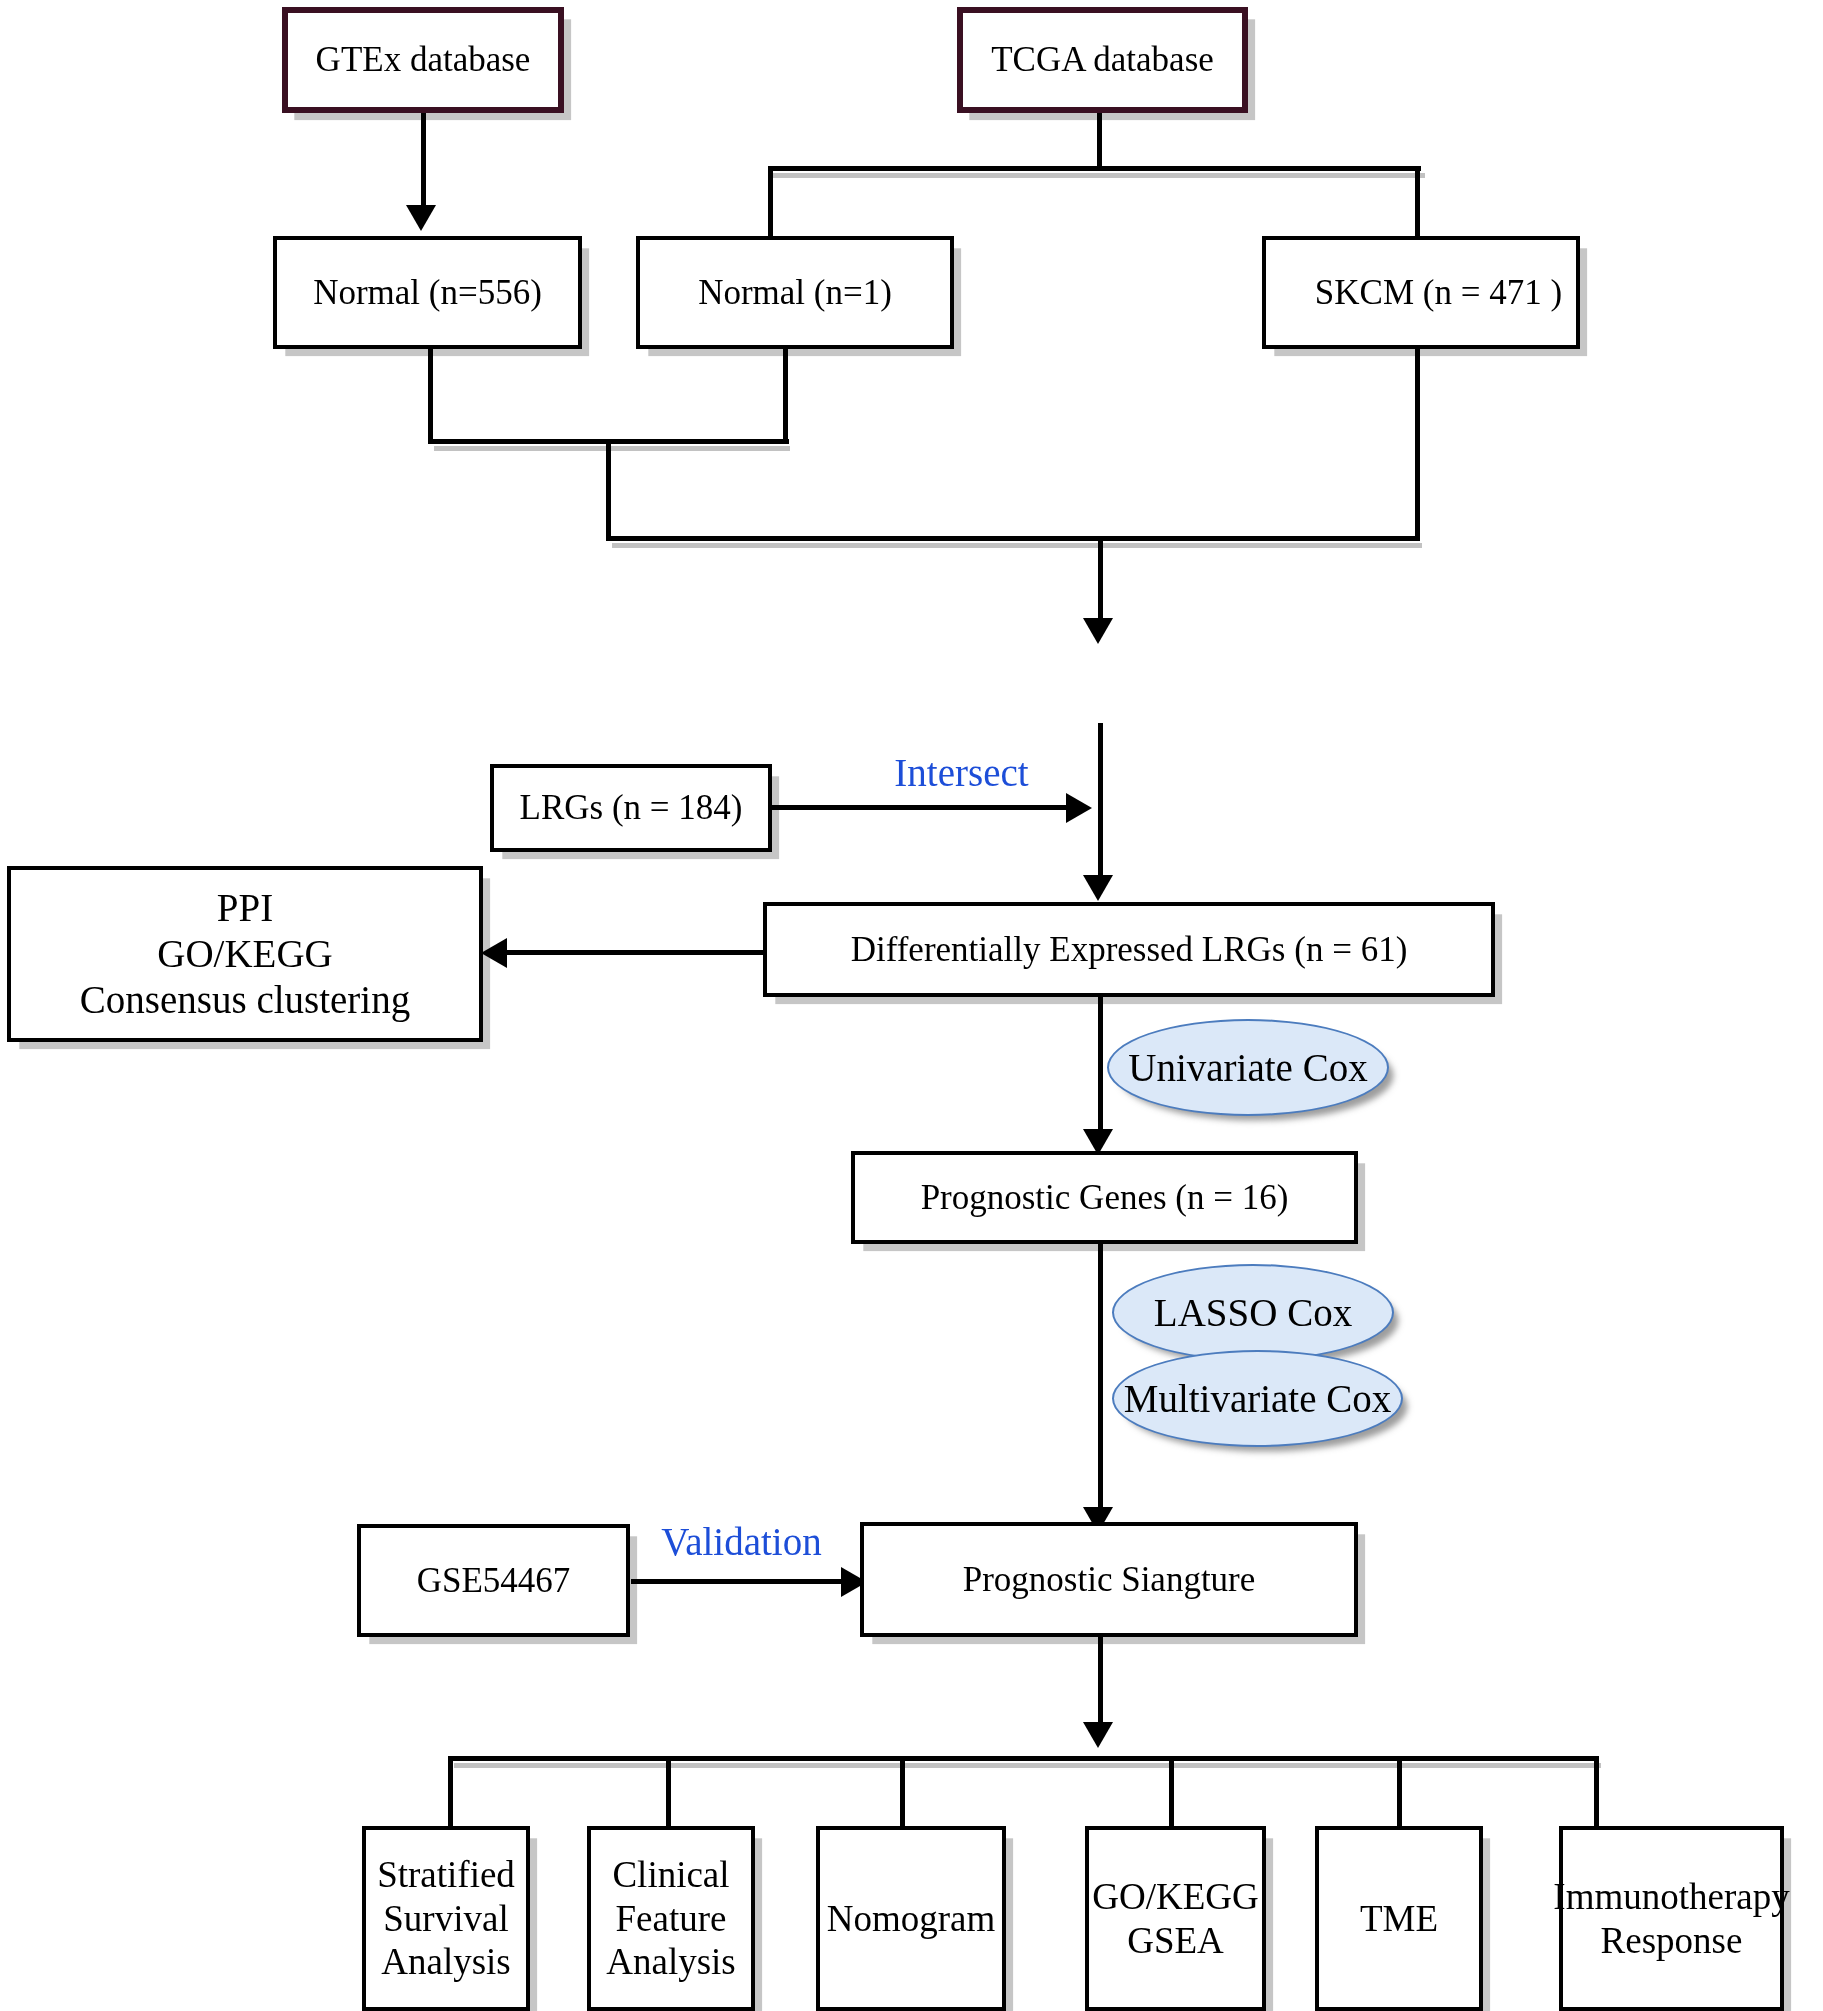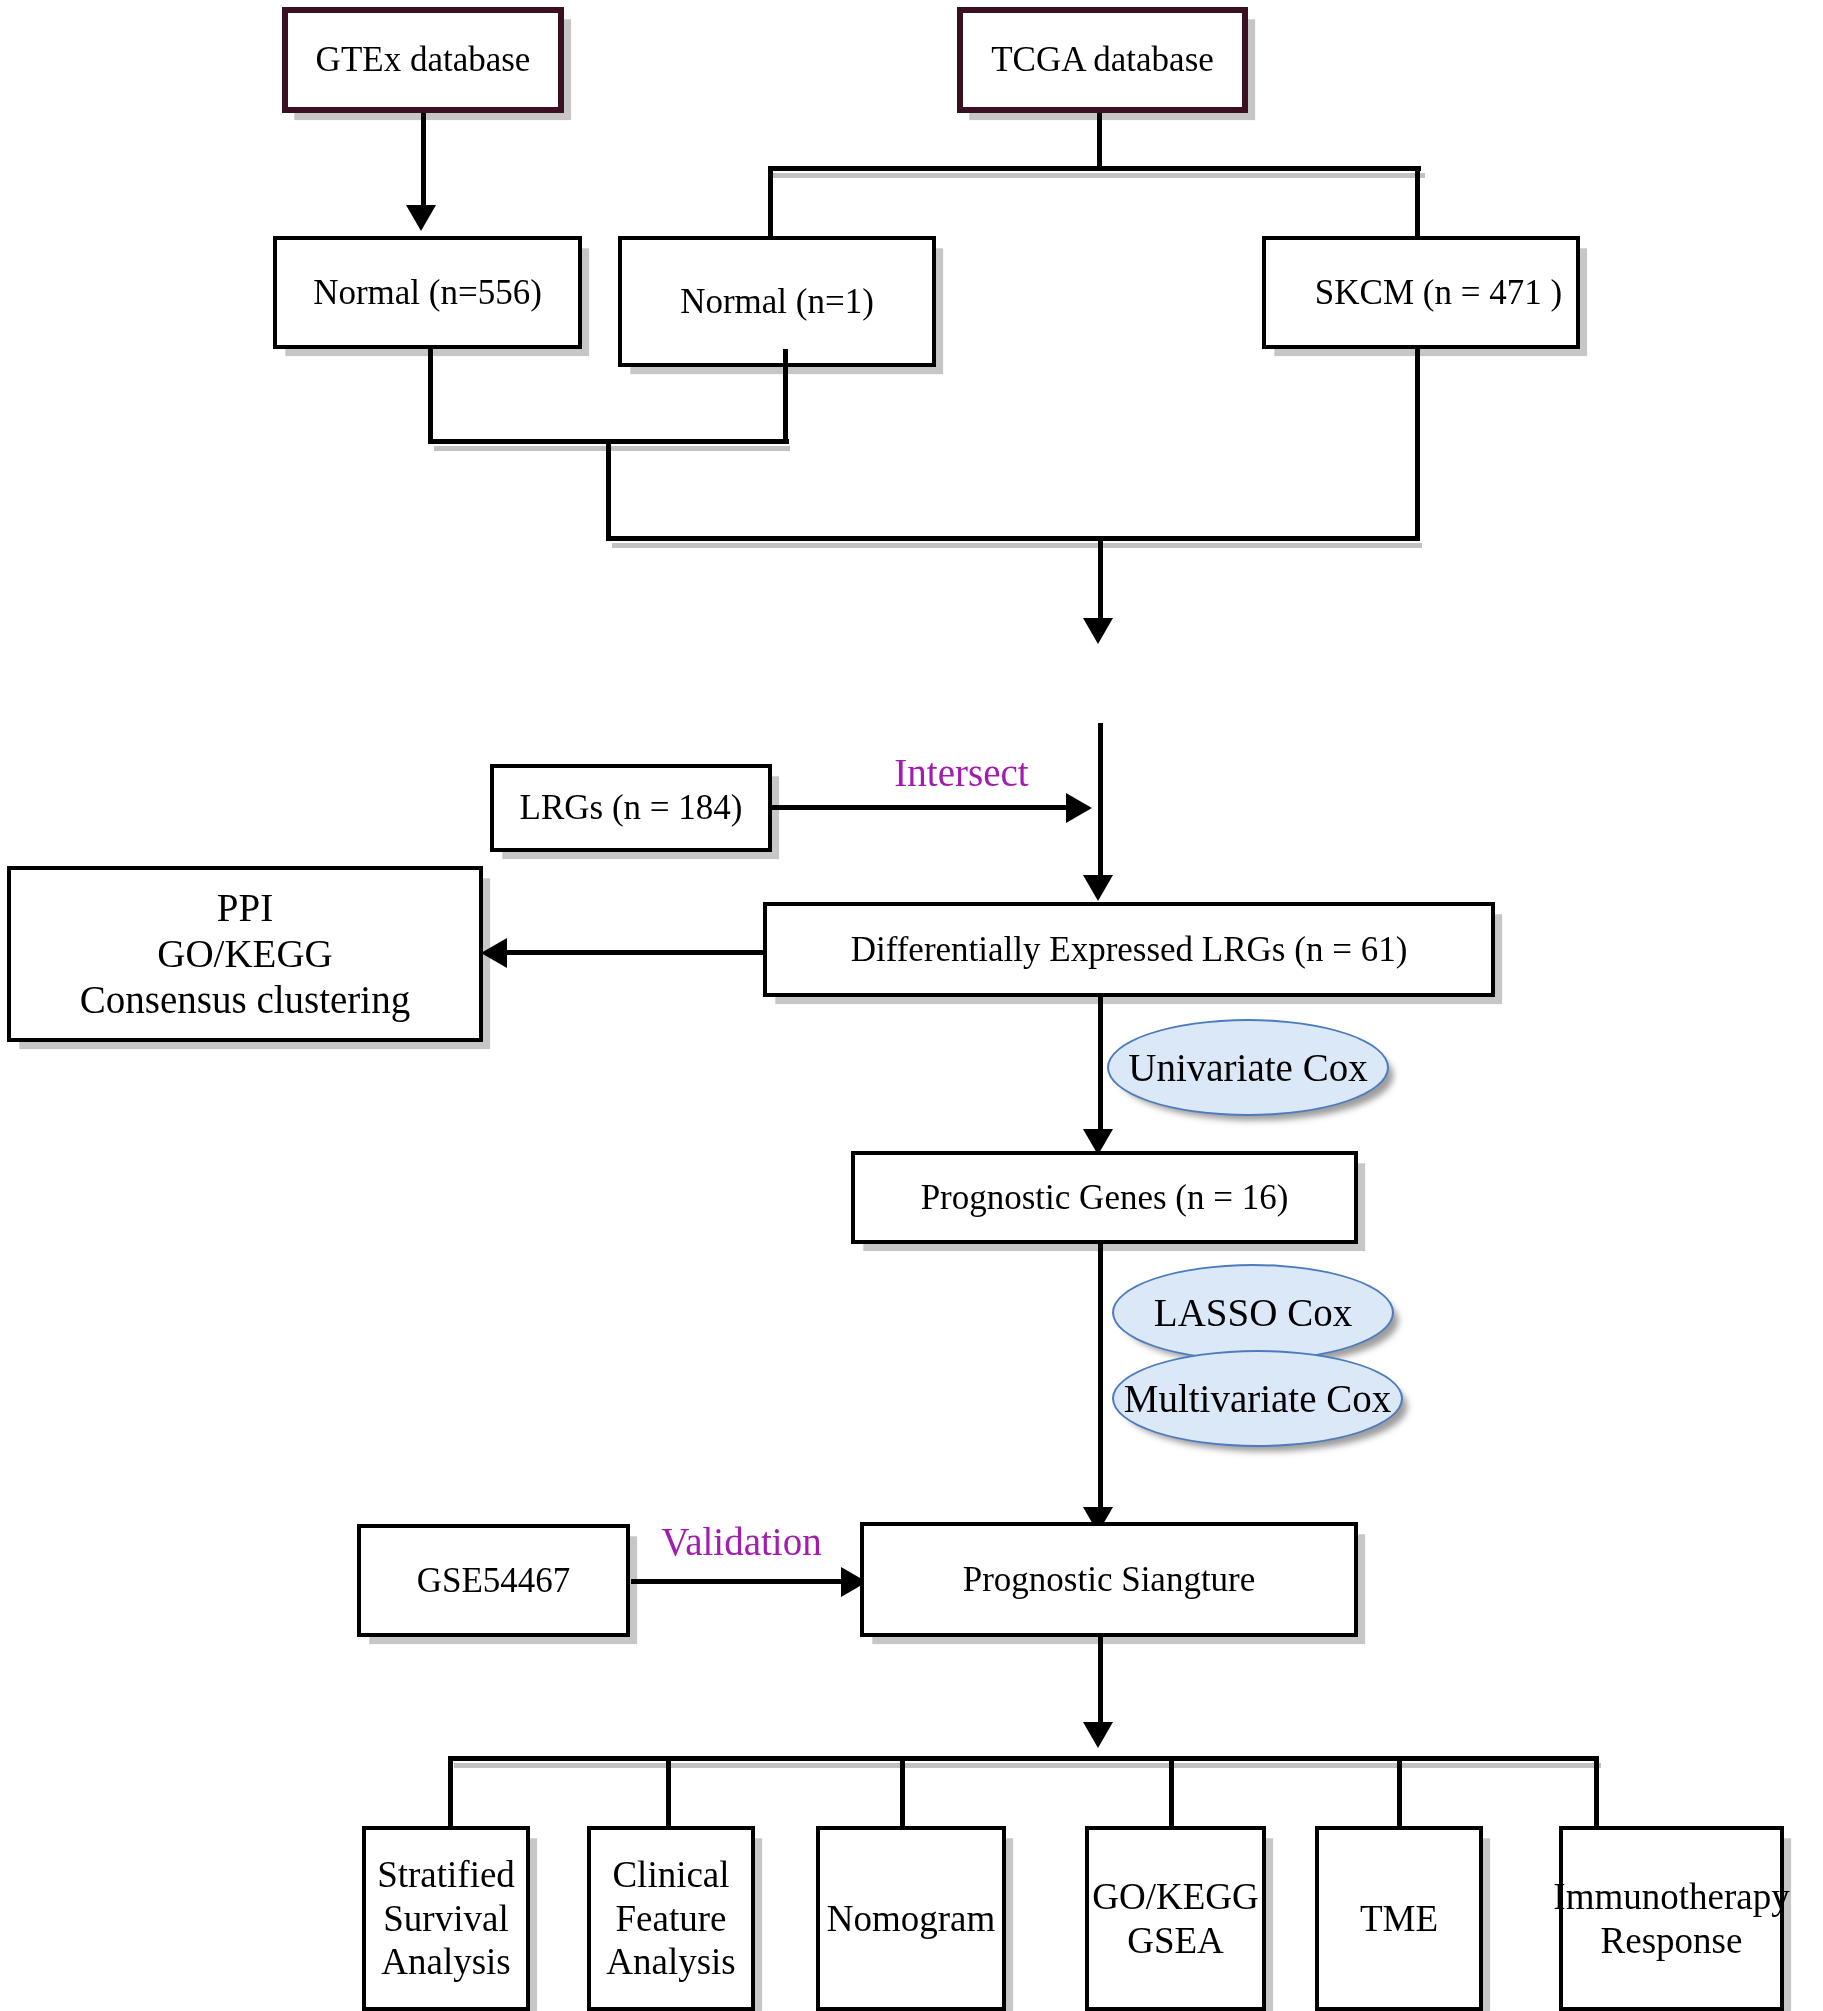--- a/index.html
+++ b/index.html
@@ -83,21 +83,21 @@
     position:absolute;
     width:0;height:0;
     border-top:15px solid transparent;
     border-bottom:15px solid transparent;
     border-right:26.5px solid #000000;
   }
 
   
   .edge-label{
     position:absolute;
-    color:#a21caf;
+    color:#1d4ed8;
     white-space:nowrap;
     text-align:center;
   }
 
   .t46{font-size:35px;}
   .t44{font-size:39px;}
   .t42{font-size:37px;}
 </style>
 </head>
 <body>
@@ -118,21 +118,21 @@
   <div class="vline" style="left:1097px;top:113px;height:53px;"></div>
   <div class="hline shadow" style="left:772px;top:173px;width:653px;"></div>
   <div class="hline" style="left:768px;top:166px;width:653px;"></div>
   <div class="vline" style="left:768px;top:166px;height:71px;"></div>
   <div class="vline" style="left:1415px;top:166px;height:71px;"></div>
 
   <div class="box t46" style="left:273px;top:236px;width:309px;height:113px;">
     <span>Normal (n=556)</span>
   </div>
 
-  <div class="box t46" style="left:618px;top:236px;width:318px;height:131px;">
+  <div class="box t46" style="left:636px;top:236px;width:318px;height:113px;">
     <span>Normal (n=1)</span>
   </div>
 
   <div class="box t46" style="left:1262px;top:236px;width:318px;height:113px;padding-left:35px;">
     <span>SKCM (n = 471 )</span>
   </div>
 
   <div class="vline" style="left:428px;top:349px;height:92px;"></div>
   <div class="vline" style="left:783px;top:349px;height:92px;"></div>
   <div class="hline shadow" style="left:434px;top:446px;width:356px;"></div>

